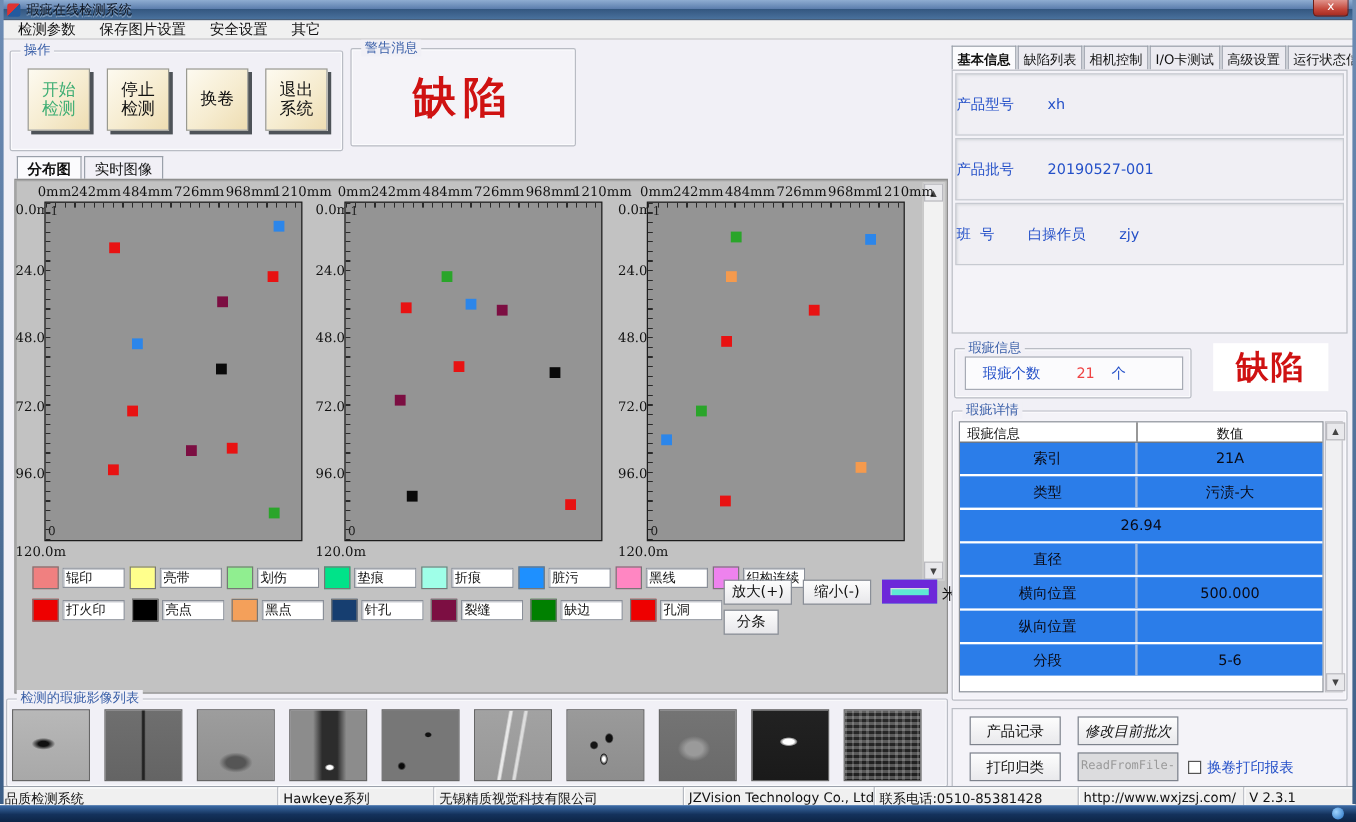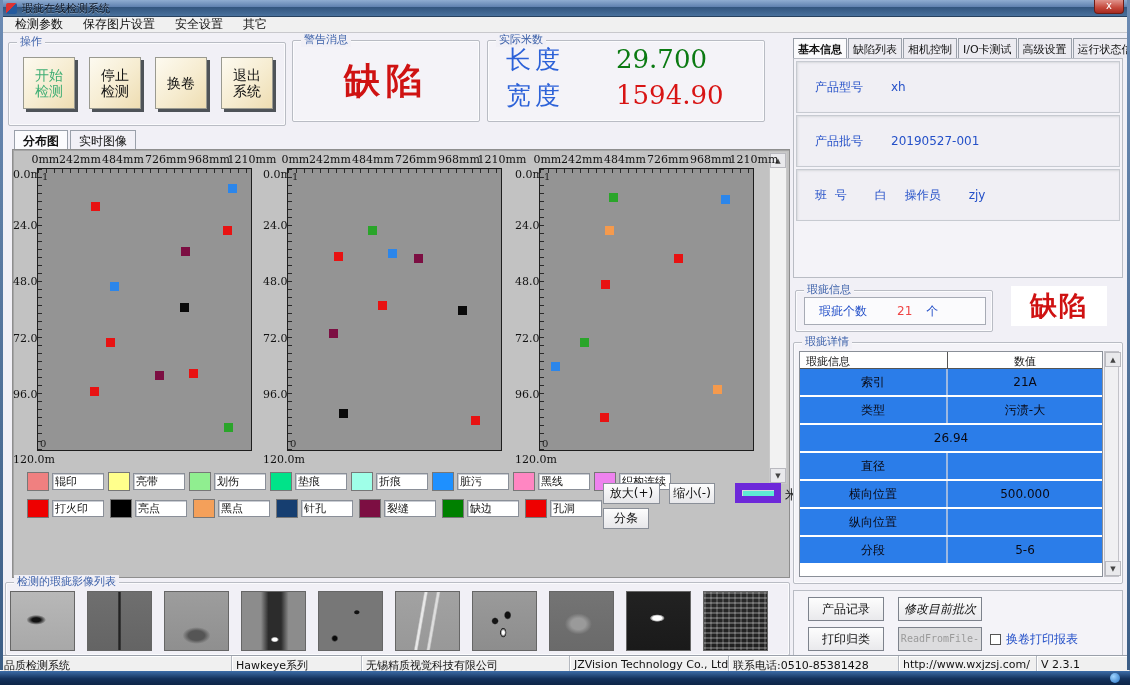--- a/index.html
+++ b/index.html
@@ -93,21 +93,21 @@
   .legend-item{width:83px;display:flex;align-items:center;}
   .sw{width:22px;height:19px;border:1px solid #777;margin-right:3px;flex:none;}
   .sw-label{width:52px;height:17px;background:#fff;border:1px solid #8a8f98;
     box-shadow:inset 1px 1px 0 #c9ccd2;font-size:11px;line-height:15px;padding-left:2px;
     overflow:hidden;white-space:nowrap;color:#111;}
 
   
   .mini-btn{position:absolute;height:21px;background:linear-gradient(#fdfdfd,#e7e7ea);
     border:1px solid #8a8f98;font-size:12px;text-align:center;line-height:19px;cursor:pointer;}
   #btn-zoomin{left:590px;top:333px;width:57px;}
-  #btn-zoomout{left:656px;top:333px;width:46px;}
+  #btn-zoomout{left:656px;top:333px;width:57px;}
   #btn-split{left:590px;top:358px;width:46px;}
   #len-input{position:absolute;left:722px;top:333px;width:44px;height:20px;border:7px solid #6d28d9;
     background:#5eead4;font-size:12px;padding:2px 16px;box-shadow:inset 1px 1px 0 #d7dade;}
   #len-unit{position:absolute;left:772px;top:336px;font-size:13px;color:#111;}
 
   
   #grp-thumbs{left:5px;top:582px;width:785px;height:74px;}
   #thumb-row{display:flex;gap:12px;padding:8px 0 0 4px;}
   .thumb{width:65px;height:60px;border:1px solid #666;background:#8a8a8a;cursor:pointer;}
   .thumb:nth-child(1){background:radial-gradient(14px 7px at 40% 48%,#111 30%,rgba(0,0,0,.25) 60%,transparent 70%),linear-gradient(#b8b8b8,#a8a8a8);}
@@ -125,21 +125,21 @@
   #right-panel{position:absolute;left:793px;top:38px;width:332px;height:620px;}
   #right-tabs{display:flex;height:20px;}
   .rtab{font-size:11px;padding:3px 4px 0;border:1px solid #9aa0aa;border-bottom:none;
     background:#ecebf1;margin-right:1px;white-space:nowrap;cursor:pointer;}
   .rtab.active{background:#fbfbfd;font-weight:bold;}
   #info-panel{position:absolute;left:0;top:20px;width:330px;height:220px;background:#f4f3f8;
     border:1px solid #b9bcc4;padding:2px;}
   .info-row{position:relative;border:1px solid #c7cad1;box-shadow:inset 1px 1px 2px #d8dade;
     background:#f0eff4;height:52px;margin-bottom:2px;display:flex;align-items:center;}
   .info-cell{display:flex;align-items:center;}
-  .info-label{color:#2450c8;font-size:12px;margin-left:18px;white-space:pre;}
+  .info-label{color:#2450c8;font-size:12px;white-space:pre;}
   .info-value{color:#2450c8;font-size:12px;margin-left:28px;white-space:pre;}
 
   #grp-defectinfo{left:2px;top:252px;width:198px;height:42px;}
   #defect-count-box{position:absolute;left:8px;top:6px;width:182px;height:28px;background:#fbfbfd;
     border:1px solid #a7abb5;display:flex;align-items:center;}
   #defect-count-box .lbl{color:#2450c8;font-size:12px;margin-left:14px;}
   #defect-count-box .num{color:#ef4444;font-size:12px;margin-left:30px;}
   #defect-count-box .unit{color:#2450c8;font-size:12px;margin-left:14px;}
   #defect-alert{position:absolute;left:218px;top:248px;width:96px;height:40px;background:#fff;
     display:flex;align-items:center;justify-content:center;color:#cf1212;font-size:27px;
@@ -212,33 +212,20 @@
         <div class="op-btn">退出
 系统</div>
       </div>
   </div>
 
   <div class="group" id="grp-warning">
     <span class="cap">警告消息</span>
     <div id="warning-text">缺陷</div>
   </div>
 
-  <div class="group" id="grp-meters">
-    <span class="cap">实际米数</span>
-    <div id="meters-rows">
-        <div class="meter-row">
-          <span class="meter-label">长度</span>
-          <span class="meter-value green">29.700</span>
-        </div>
-        <div class="meter-row">
-          <span class="meter-label">宽度</span>
-          <span class="meter-value red">1594.90</span>
-        </div>
-      </div>
-  </div>
 
   <div id="view-tabs">
       <div class="vtab active">分布图</div>
       <div class="vtab">实时图像</div>
     </div>
 
   <div id="plot-container">
     <div id="plot-vscroll">
       <div class="sb-btn up">▲</div>
       <div class="sb-btn down">▼</div>

